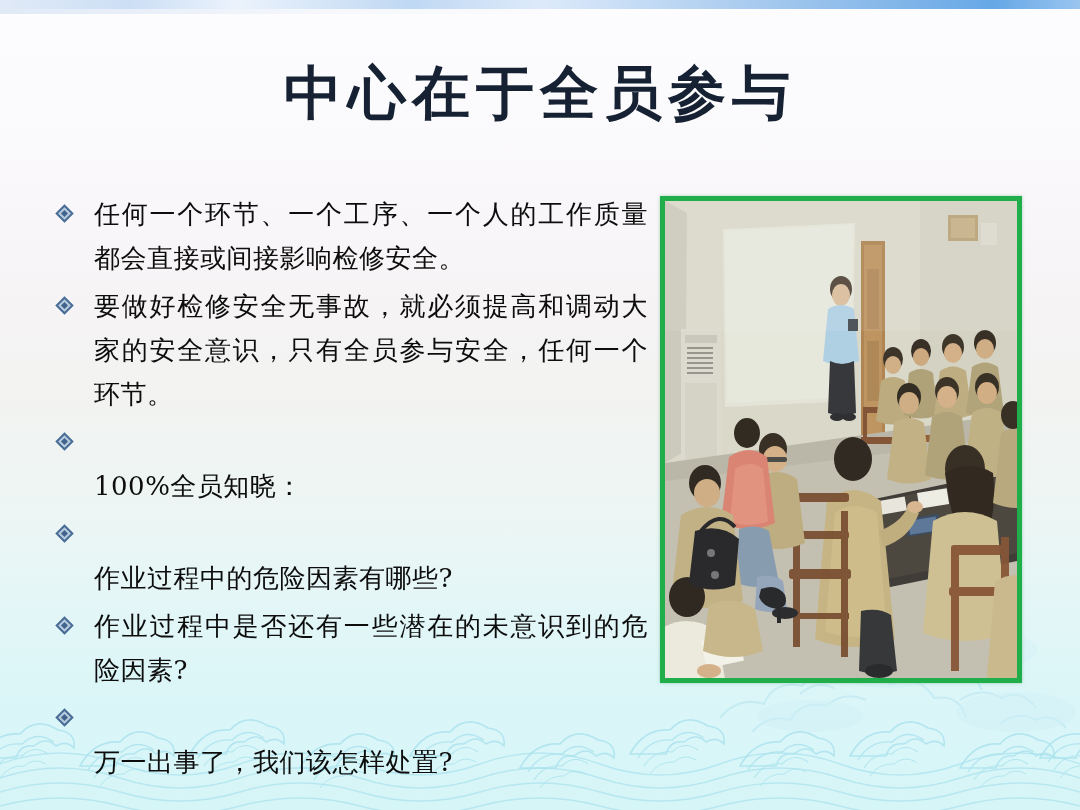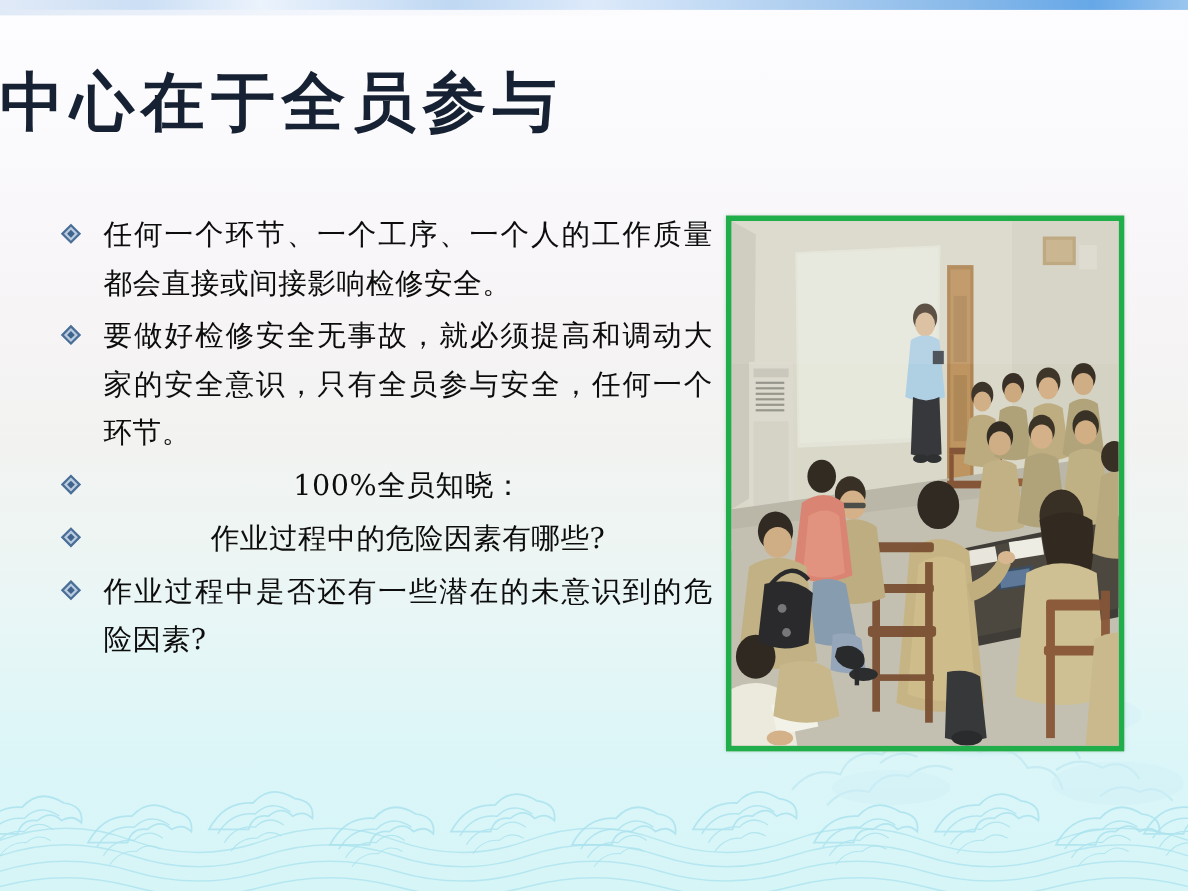--- a/index.html
+++ b/index.html
@@ -78,20 +78,21 @@
     pointer-events: none;
     opacity: 0.75;
   }
 
   
   .title {
     position: absolute;
     top: 62px;
     left: 0;
     width: 1080px;
+    text-align: center;
     font-family: "DejaVu Serif", "Liberation Serif", serif;
     font-weight: bold;
     font-size: 58px;
     letter-spacing: 6px;
     color: #162233;
     line-height: 1.1;
     text-shadow: 0 1px 0 rgba(255,255,255,0.6);
     white-space: nowrap;
   }
 
@@ -134,21 +135,22 @@
     flex: 1 1 auto;
     font-family: "DejaVu Serif", "Liberation Serif", serif;
     font-size: 26px;
     line-height: 44px;
     color: #0d0d0d;
     letter-spacing: 0.5px;
     text-align: justify;
     text-justify: inter-character;
   }
   .bullet-text.nowrapish {
-    text-align: center;
+    text-align: left;
+    margin-top: 44px;
   }
 
   
   .photo-frame {
     position: absolute;
     left: 660px;
     top: 196px;
     width: 362px;
     height: 487px;
     border: 5px solid #1fae4a;
@@ -243,20 +245,24 @@
       <div class="bullet-marker"><span class="diamond"></span></div>
       <div class="bullet-text nowrapish">作业过程中的危险因素有哪些?</div>
     </div>
 
 
     <div class="bullet-row">
       <div class="bullet-marker"><span class="diamond"></span></div>
       <div class="bullet-text">作业过程中是否还有一些潜在的未意识到的危险因素?</div>
     </div>
 
+    <div class="bullet-row">
+      <div class="bullet-marker"><span class="diamond"></span></div>
+      <div class="bullet-text nowrapish">万一出事了，我们该怎样处置?</div>
+    </div>
 
   </div>
 
   <div class="photo-frame">
     <div class="photo-inner">
       <svg class="photo-svg" viewBox="0 0 352 477" preserveAspectRatio="none">
 
         <rect x="0" y="0" width="352" height="300" fill="#cfcdc0"></rect>
         <rect x="0" y="0" width="352" height="300" fill="#d8d6c9"></rect>
 

